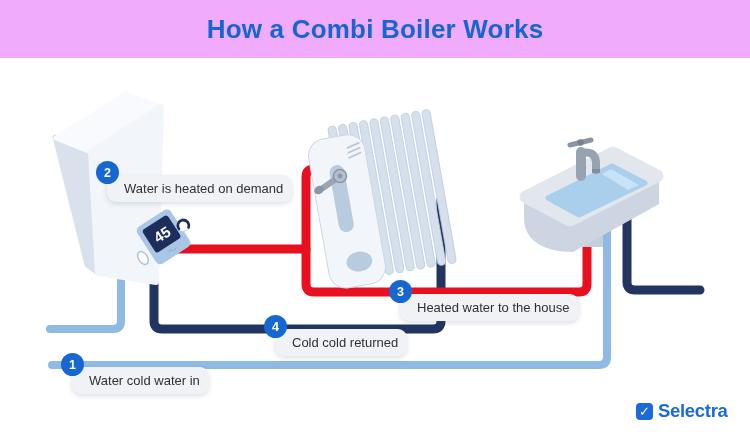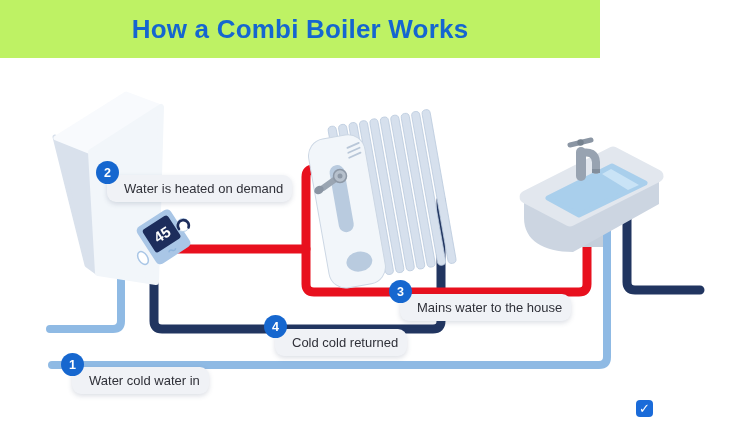--- a/index.html
+++ b/index.html
@@ -1,22 +1,22 @@
 <!DOCTYPE html>
 <html><head>
 <meta charset="utf-8">
 <style>
   html,body{margin:0;padding:0;background:#fff;}
   .stage{
     position:relative;width:750px;height:432px;overflow:hidden;background:#ffffff;
     font-family:"Liberation Sans","DejaVu Sans",sans-serif;
   }
   .header{
-    position:absolute;left:0;top:0;width:600px;height:58px;
-    background:#bef264;display:flex;align-items:center;justify-content:center;
+    position:absolute;left:0;top:0;width:750px;height:58px;
+    background:#f0abfc;display:flex;align-items:center;justify-content:center;
   }
   .header h1{
     margin:0;font-size:26px;font-weight:700;color:#1566d0;letter-spacing:.2px;
   }
   .diagram-svg{position:absolute;left:0;top:0;}
   .step{position:absolute;height:27px;display:flex;align-items:center;}
   .step .num{
     position:absolute;left:0;top:2px;width:23px;height:23px;border-radius:50%;
     background:#1667cf;color:#fff;font-size:12.5px;font-weight:700;
     display:flex;align-items:center;justify-content:center;z-index:2;
@@ -114,24 +114,25 @@
   <div class="step" style="left:61px;top:351px;">
     <span class="num">1</span>
     <span class="pill">Water cold water in</span>
   </div>
   <div class="step" style="left:96px;top:159px;">
     <span class="num">2</span>
     <span class="pill">Water is heated on demand</span>
   </div>
   <div class="step" style="left:389px;top:278px;">
     <span class="num">3</span>
-    <span class="pill">Mains water to the house</span>
+    <span class="pill">Heated water to the house</span>
   </div>
   <div class="step" style="left:264px;top:313px;">
     <span class="num">4</span>
     <span class="pill">Cold cold returned</span>
   </div>
 
   <div class="logo">
     <span class="mark">✓</span>
+    <span class="name">Selectra</span>
   </div>
 
 </div>
 
 </body></html>

